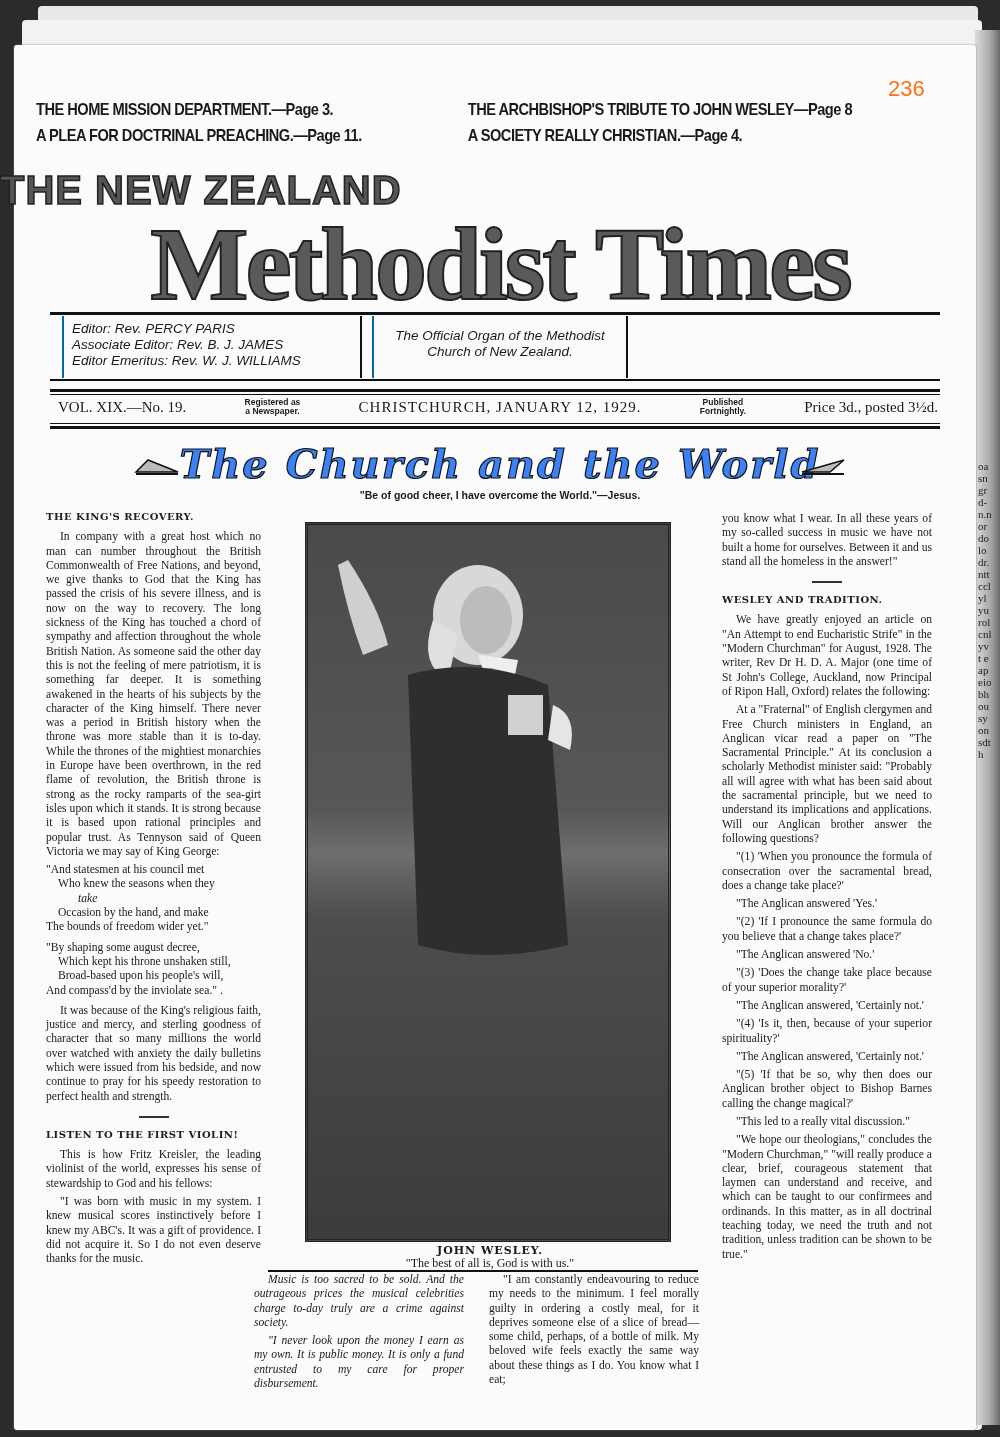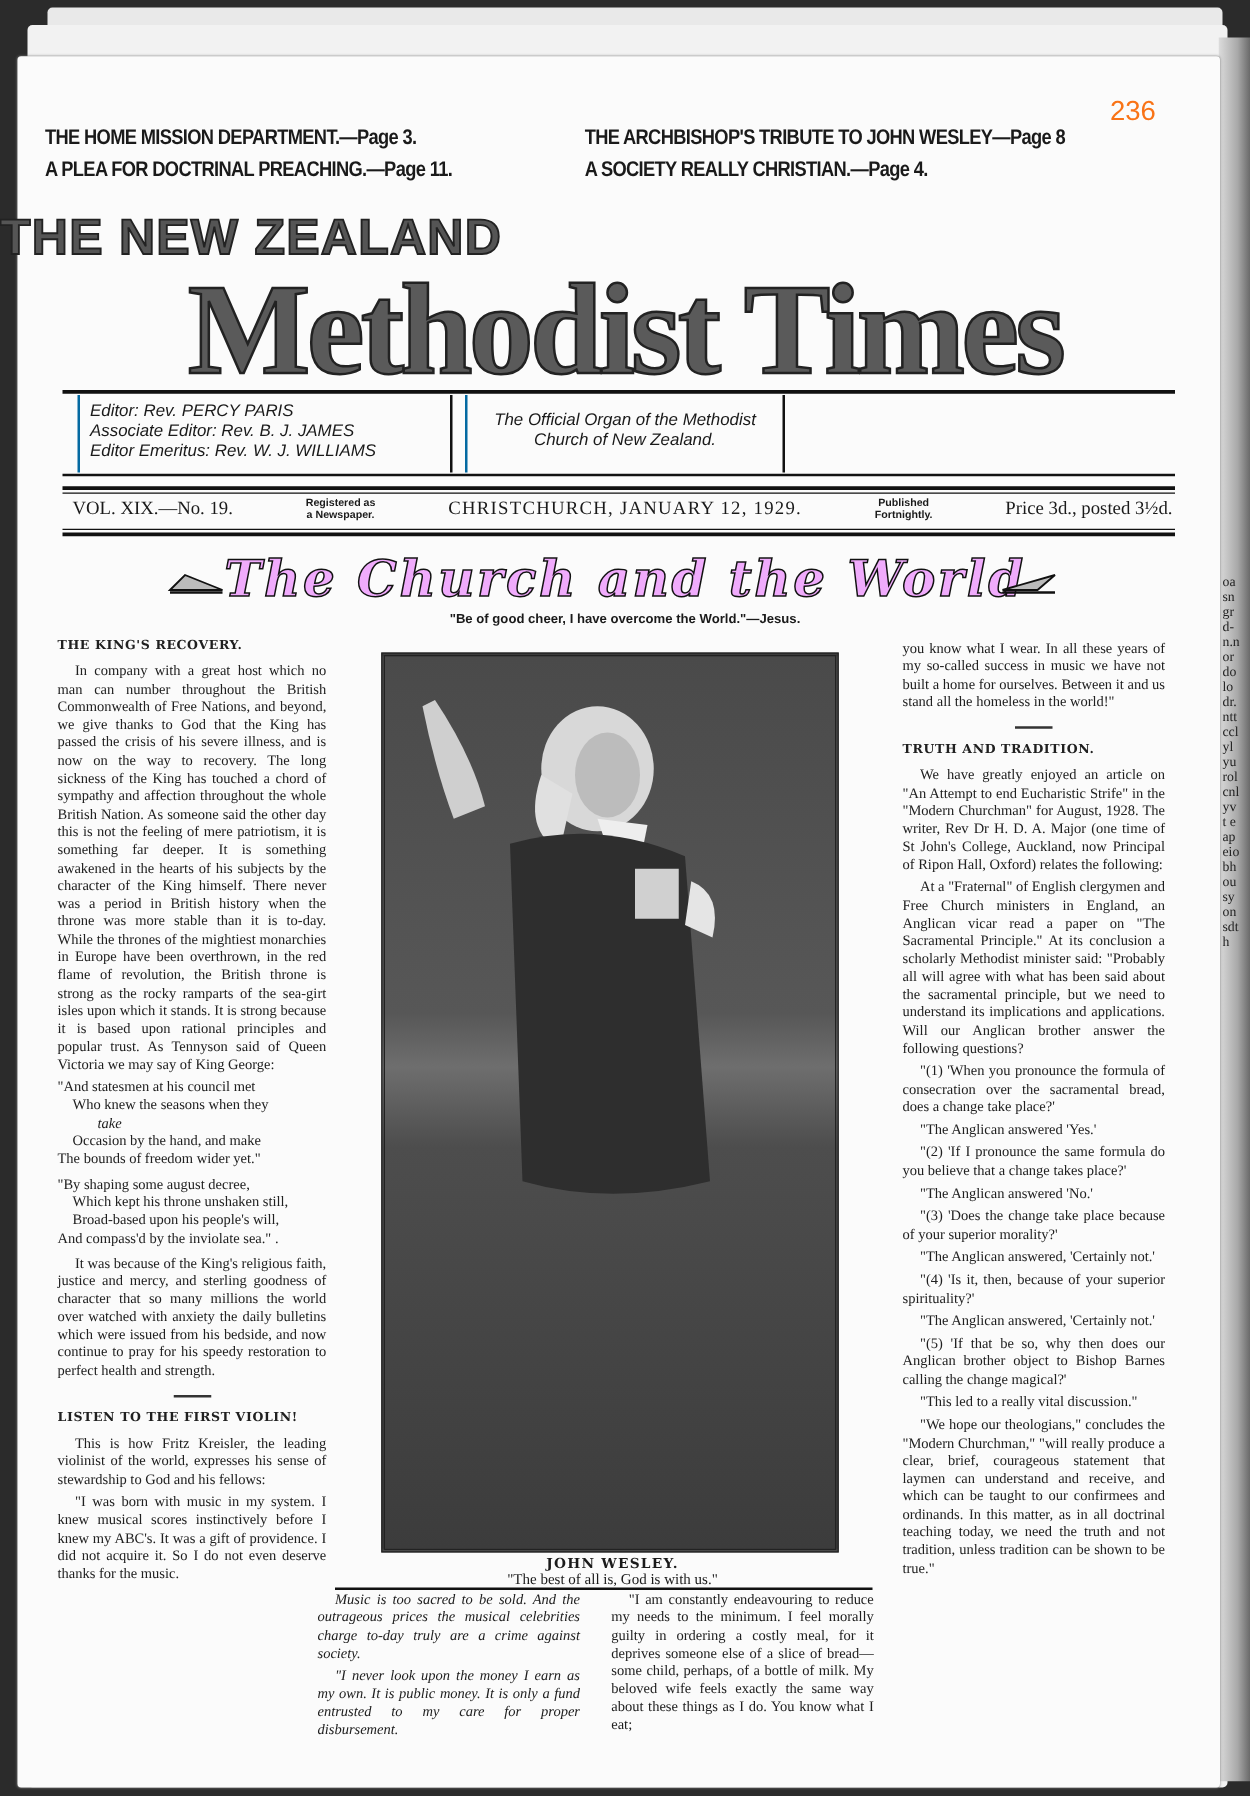--- a/index.html
+++ b/index.html
@@ -80,21 +80,21 @@
     position: absolute; top: 398px; left: 58px; width: 880px;
     display: flex; align-items: center; justify-content: space-between;
     font-size: 15px;
   }
   .dateline .tiny { font-family: "Liberation Sans", sans-serif; font-weight: bold; font-size: 8.5px; line-height: 9px; text-align: center; }
   .dateline .wide { letter-spacing: 1px; }
 
   .section-title {
     position: absolute; top: 440px; left: 0; width: 1000px; text-align: center;
     font-family: "DejaVu Serif", serif; font-weight: bold; font-style: italic;
-    font-size: 40px; color: #f0abfc; -webkit-text-stroke: 1.2px #111; letter-spacing: 2px;
+    font-size: 40px; color: #3b82f6; -webkit-text-stroke: 1.2px #111; letter-spacing: 2px;
   }
   .pennant { position: absolute; top: 456px; }
   .motto {
     position: absolute; top: 489px; left: 0; width: 1000px; text-align: center;
     font-family: "Liberation Sans", sans-serif; font-weight: bold; font-size: 10.5px;
   }
 
   .col {
     position: absolute; font-size: 11.6px; line-height: 14.3px; text-align: justify;
     color: #202020;
@@ -236,23 +236,23 @@
 
 <div class="col mid-col1">
   <p>Music is too sacred to be sold. And the outrageous prices the musical celebrities charge to-day truly are a crime against society.</p>
   <p>"I never look upon the money I earn as my own. It is public money. It is only a fund entrusted to my care for proper disbursement.</p>
 </div>
 <div class="col mid-col2">
   <p>"I am constantly endeavouring to reduce my needs to the minimum. I feel morally guilty in ordering a costly meal, for it deprives someone else of a slice of bread—some child, perhaps, of a bottle of milk. My beloved wife feels exactly the same way about these things as I do. You know what I eat;</p>
 </div>
 
 <div class="col col-right">
-  <p style="text-indent:0">you know what I wear. In all these years of my so-called success in music we have not built a home for ourselves. Between it and us stand all the homeless in the world!"</p>
+  <p style="text-indent:0">you know what I wear. In all these years of my so-called success in music we have not built a home for ourselves. Between it and us stand all the homeless in the answer!"</p>
   <div class="sep"></div>
-  <h3>TRUTH AND TRADITION.</h3>
+  <h3>WESLEY AND TRADITION.</h3>
   <p>We have greatly enjoyed an article on "An Attempt to end Eucharistic Strife" in the "Modern Churchman" for August, 1928. The writer, Rev Dr H. D. A. Major (one time of St John's College, Auckland, now Principal of Ripon Hall, Oxford) relates the following:</p>
   <p>At a "Fraternal" of English clergymen and Free Church ministers in England, an Anglican vicar read a paper on "The Sacramental Principle." At its conclusion a scholarly Methodist minister said: "Probably all will agree with what has been said about the sacramental principle, but we need to understand its implications and applications. Will our Anglican brother answer the following questions?</p>
   <p>"(1) 'When you pronounce the formula of consecration over the sacramental bread, does a change take place?'</p>
   <p>"The Anglican answered 'Yes.'</p>
   <p>"(2) 'If I pronounce the same formula do you believe that a change takes place?'</p>
   <p>"The Anglican answered 'No.'</p>
   <p>"(3) 'Does the change take place because of your superior morality?'</p>
   <p>"The Anglican answered, 'Certainly not.'</p>
   <p>"(4) 'Is it, then, because of your superior spirituality?'</p>
   <p>"The Anglican answered, 'Certainly not.'</p>

